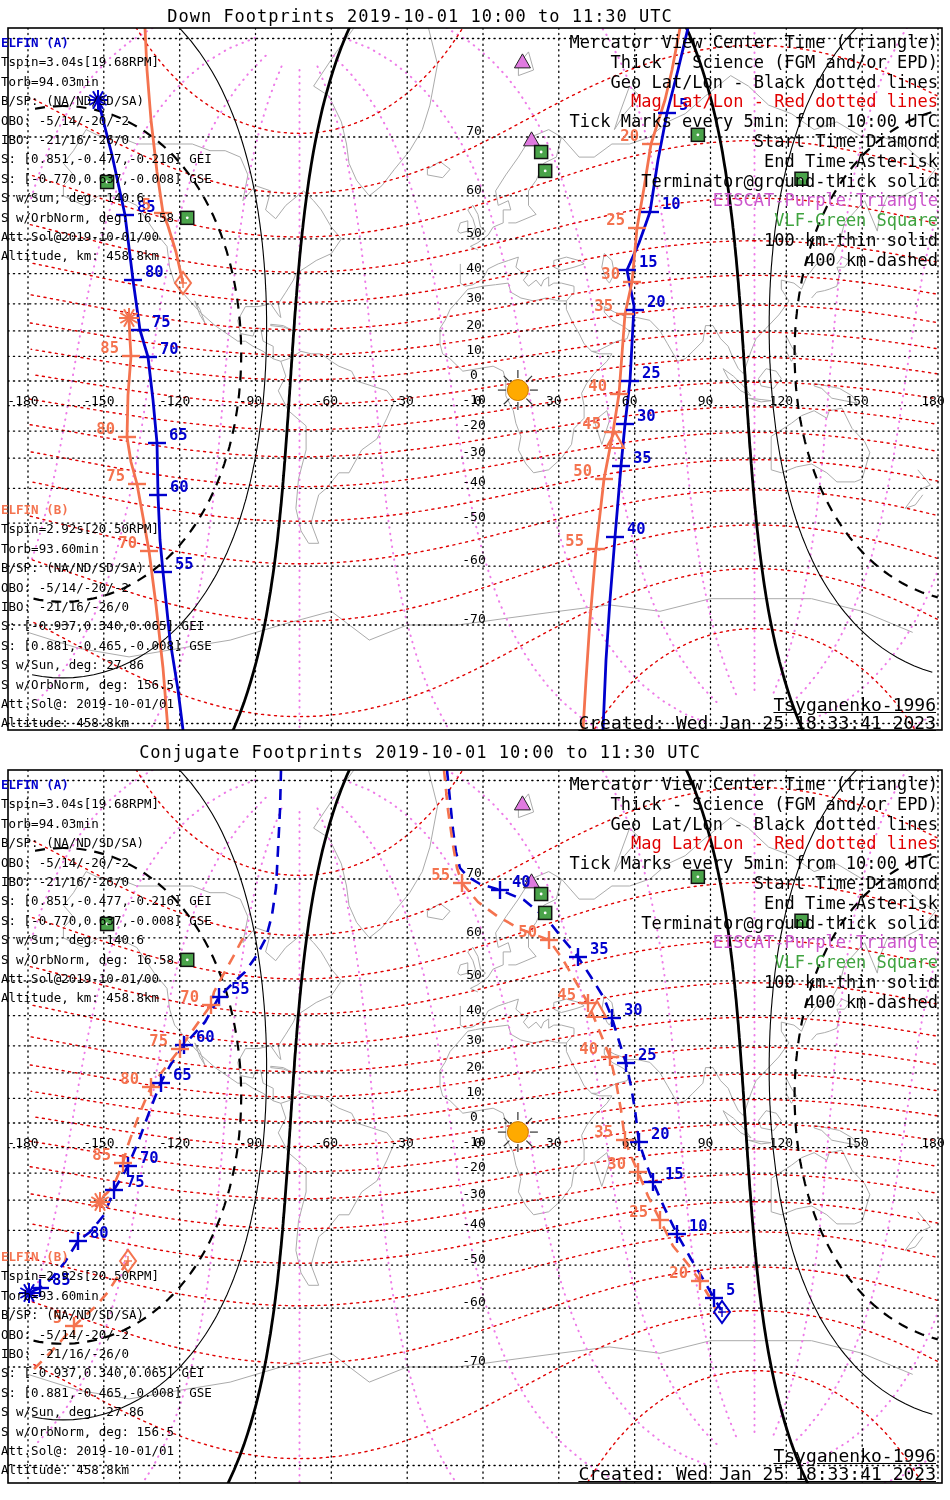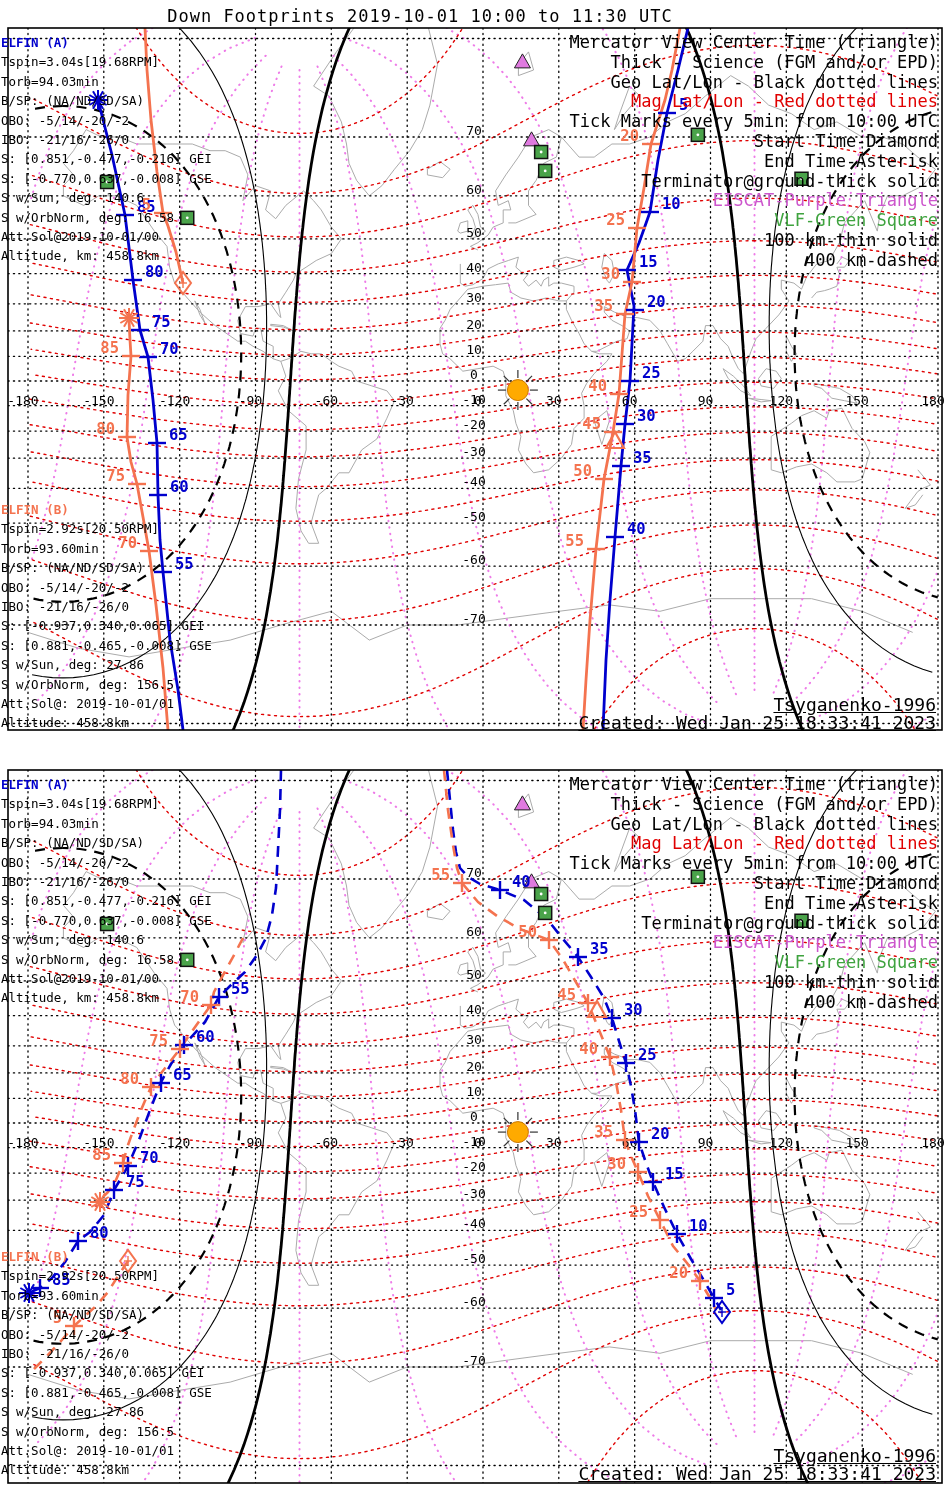--- a/index.html
+++ b/index.html
@@ -682,20 +682,21 @@
           <path d="M 120 1261 L 128 1250 L 136 1261 L 128 1272 Z" fill="none" stroke="#f4734f" stroke-width="2"></path>
           <line x1="124" y1="1261" x2="132" y2="1261" stroke="#f4734f" stroke-width="1.4"></line>
           <line x1="128" y1="1256" x2="128" y2="1266" stroke="#f4734f" stroke-width="1.4"></line>
         </g>
         <rect x="8" y="28" width="934" height="702" fill="none" stroke="#000" stroke-width="1.6"></rect>
         <rect x="8" y="770" width="934" height="713" fill="none" stroke="#000" stroke-width="1.6"></rect>
       </g>
     </svg>
 
   <div class="ptitle" id="title0" style="top: 6px;">Down Footprints 2019-10-01 10:00 to 11:30 UTC</div>
+  <div class="ptitle" id="title1" style="top: 742px;">Conjugate Footprints 2019-10-01 10:00 to 11:30 UTC</div>
 
   <div class="infoblock" id="infoA0" style="top: 33px;">
       <div class="infoline head" style="color: rgb(0, 0, 205);">ELFIN (A)</div>
       <div class="infoline">Tspin=3.04s[19.68RPM]</div>
       <div class="infoline">Torb=94.03min</div>
       <div class="infoline">B/SP: (NA/ND/SD/SA)</div>
       <div class="infoline">OBO: -5/14/-20/-2</div>
       <div class="infoline">IBO: -21/16/-26/0</div>
       <div class="infoline">S: [0.851,-0.477,-0.216] GEI</div>
       <div class="infoline">S: [-0.770,0.637,-0.008] GSE</div>

